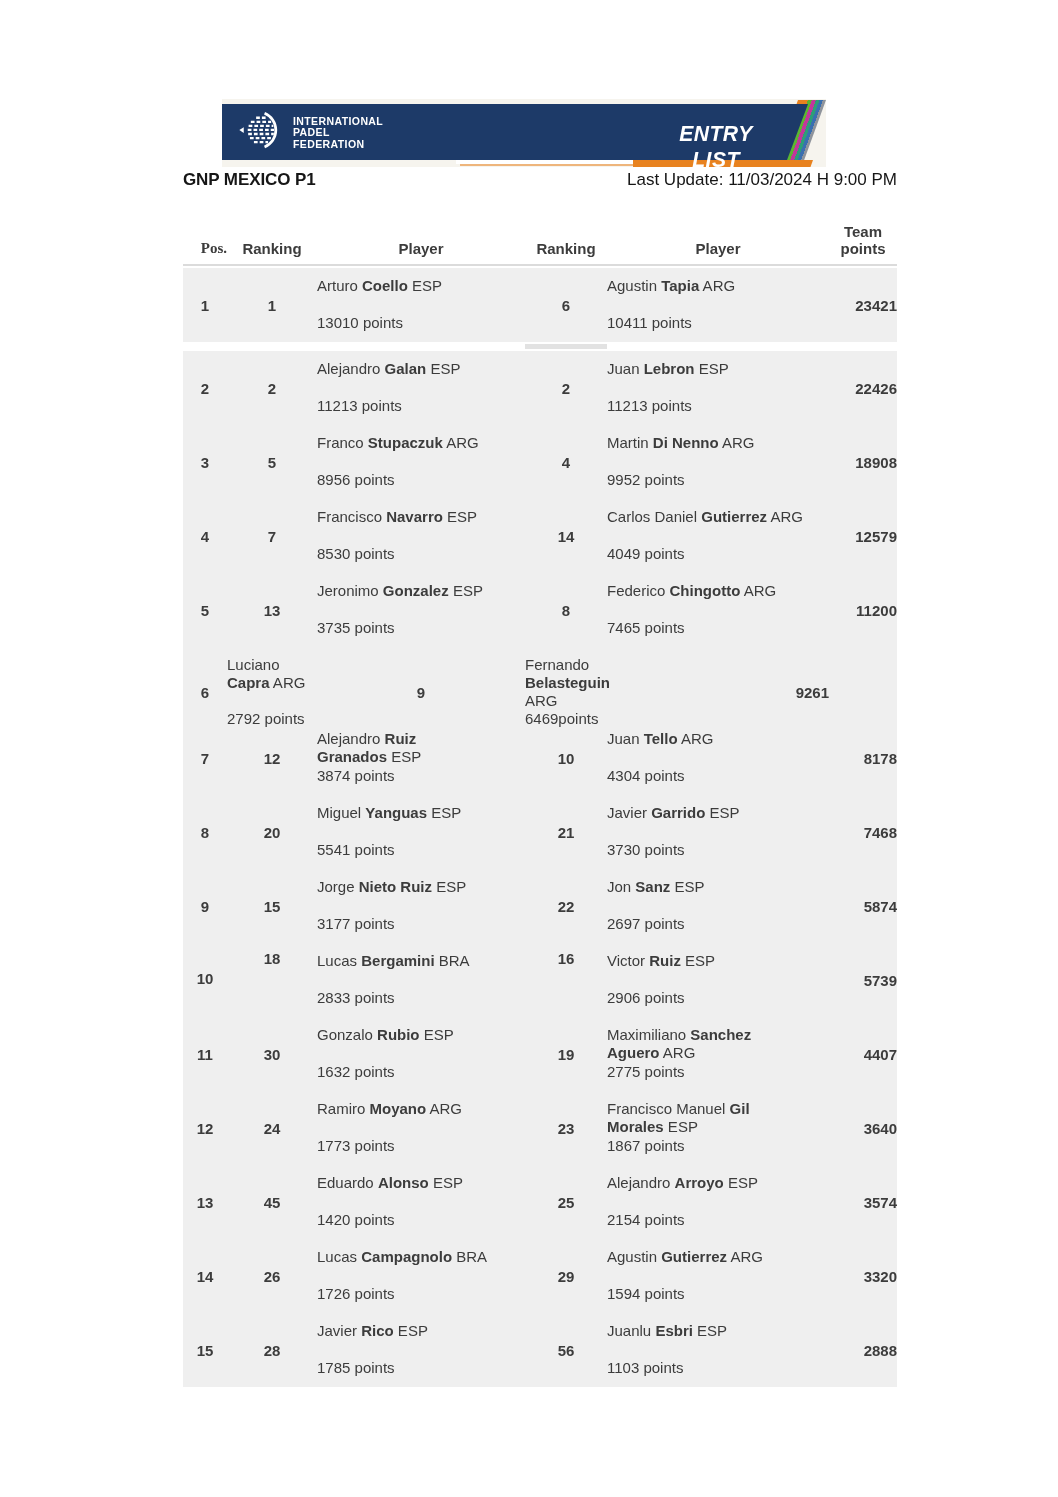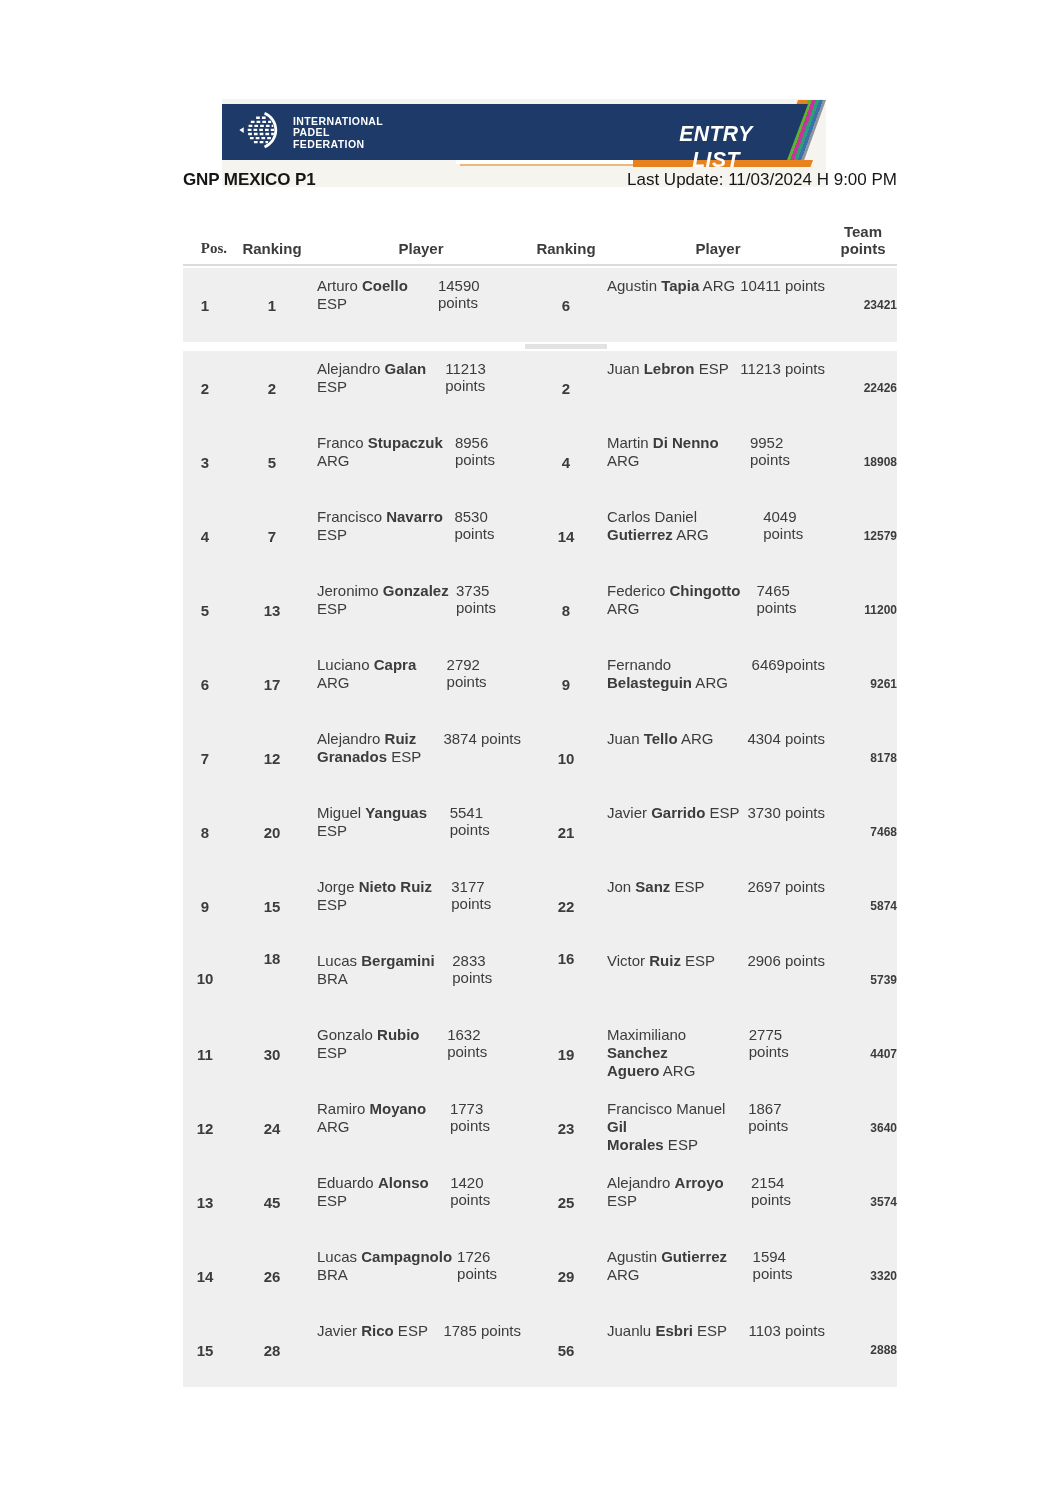--- a/index.html
+++ b/index.html
@@ -2,21 +2,21 @@
 <html><head>
 <meta charset="utf-8">
 <style>
   html,body{margin:0;padding:0;}
   body{
     width:1058px;height:1497px;position:relative;background:#ffffff;
     font-family:"Liberation Sans","DejaVu Sans",sans-serif;
     -webkit-font-smoothing:antialiased;
   }
   
-  .banner{position:absolute;left:222px;top:99px;width:604px;height:88px;background:var(--cream,#f6f4ee);overflow:hidden;}
+  .banner{position:absolute;left:222px;top:99px;width:604px;height:68px;background:var(--cream,#f6f4ee);overflow:hidden;}
   .banner-stripes{position:absolute;top:1px;left:576px;height:62px;transform:skewX(-20deg);transform-origin:left top;}
   .banner-navy{position:absolute;left:0;top:5px;width:586px;height:56px;background:var(--navy,#1d3a68);
     clip-path:polygon(0 0,100% 0,calc(100% - 21px) 100%,0 100%);}
   .banner-white-strip{position:absolute;left:234px;top:61px;width:177px;height:4px;background:#ffffff;}
   .banner-orange-hairline{position:absolute;left:238px;top:65px;width:250px;height:2px;background:var(--orange,#e8821f);opacity:.55;}
   .banner-orange-bar{position:absolute;left:411px;top:61px;width:180px;height:7px;background:var(--orange,#e8821f);
     clip-path:polygon(0 0,100% 0,calc(100% - 2.5px) 100%,0 100%);}
   .logo{position:absolute;left:16px;top:12px;display:flex;align-items:center;gap:9px;}
   .logo-text{color:#fff;font-weight:700;font-size:10.5px;line-height:11.5px;letter-spacing:.4px;}
   .entry-list{position:absolute;left:428px;top:22px;width:132px;text-align:center;color:#fff;
@@ -28,25 +28,25 @@
   
   .entry-table{position:absolute;left:183px;top:216px;width:714px;}
   .thead,.row{display:grid;grid-template-columns:44px 90px 208px 82px 222px 68px;}
   .thead{align-items:end;height:50px;box-sizing:border-box;padding-bottom:7px;border-bottom:2px solid #dbdbdb;}
   .th{font-size:15px;font-weight:700;color:#3c3c3c;text-align:center;}
   .th-pos{text-align:right;font-family:Liberation Serif, serif;}
   .th-team{text-align:center;line-height:17px;}
   .tbody{margin-top:2px;}
   .row{height:74px;background:#efefef;}
   .num-cell{display:flex;align-items:center;justify-content:center;font-size:15px;font-weight:700;color:#3c3c3c;}
-  .player-cell{display:flex;flex-direction:row;justify-content:space-between;box-sizing:border-box;padding:9px 4px 11px 0;}
+  .player-cell{display:flex;flex-direction:column;justify-content:space-between;box-sizing:border-box;padding:9px 4px 11px 0;}
   .player-name{font-size:15px;line-height:18px;color:#3c3c3c;font-weight:400;}
   .player-name b{font-weight:700;}
   .player-points{font-size:15px;color:#3c3c3c;}
-  .team-cell{display:flex;align-items:center;justify-content:flex-end;font-size:12px;font-weight:700;color:#3c3c3c;}
+  .team-cell{display:flex;align-items:center;justify-content:flex-end;font-size:15px;font-weight:700;color:#3c3c3c;}
   .row-divider{height:9px;background:#ffffff;position:relative;}
   .divider-bar{position:absolute;left:342px;top:2px;width:82px;height:5px;background:#e2e2e2;}
   
   .top-align .rank-cell{align-items:flex-start;padding-top:7px;}
   .top-align .pos-cell{align-items:flex-start;padding-top:27px;}
 </style>
 </head>
 <body style="--navy: #1d3a68; --orange: #e8821f; --cream: #f6f4ee;">
 
 <div class="banner">
@@ -95,21 +95,21 @@
     <div class="th th-team">Team points</div>
   </div>
   <div class="tbody">
   <div class="row">
     <div class="num-cell pos-cell">1</div>
     <div class="num-cell rank-cell">1</div>
     <div class="player-cell">
       <span class="player-name">
             <div><span>Arturo </span><b>Coello</b><span> ESP</span></div>
           </span>
-      <span class="player-points">14590 points</span>
+      <span class="player-points">13010 points</span>
     </div>
     <div class="num-cell rank-cell">6</div>
     <div class="player-cell">
       <span class="player-name">
             <div><span>Agustin </span><b>Tapia</b><span> ARG</span></div>
           </span>
       <span class="player-points">10411 points</span>
     </div>
     <div class="team-cell">23421</div>
   </div>
@@ -187,21 +187,20 @@
       <span class="player-name">
             <div><span>Federico </span><b>Chingotto</b><span> ARG</span></div>
           </span>
       <span class="player-points">7465 points</span>
     </div>
     <div class="team-cell">11200</div>
   </div>
 
   <div class="row">
     <div class="num-cell pos-cell">6</div>
-    <div class="num-cell rank-cell">17</div>
     <div class="player-cell">
       <span class="player-name">
             <div><span>Luciano </span><b>Capra</b><span> ARG</span></div>
           </span>
       <span class="player-points">2792 points</span>
     </div>
     <div class="num-cell rank-cell">9</div>
     <div class="player-cell">
       <span class="player-name">
             <div><span>Fernando </span><b>Belasteguin</b><span> ARG</span></div>

